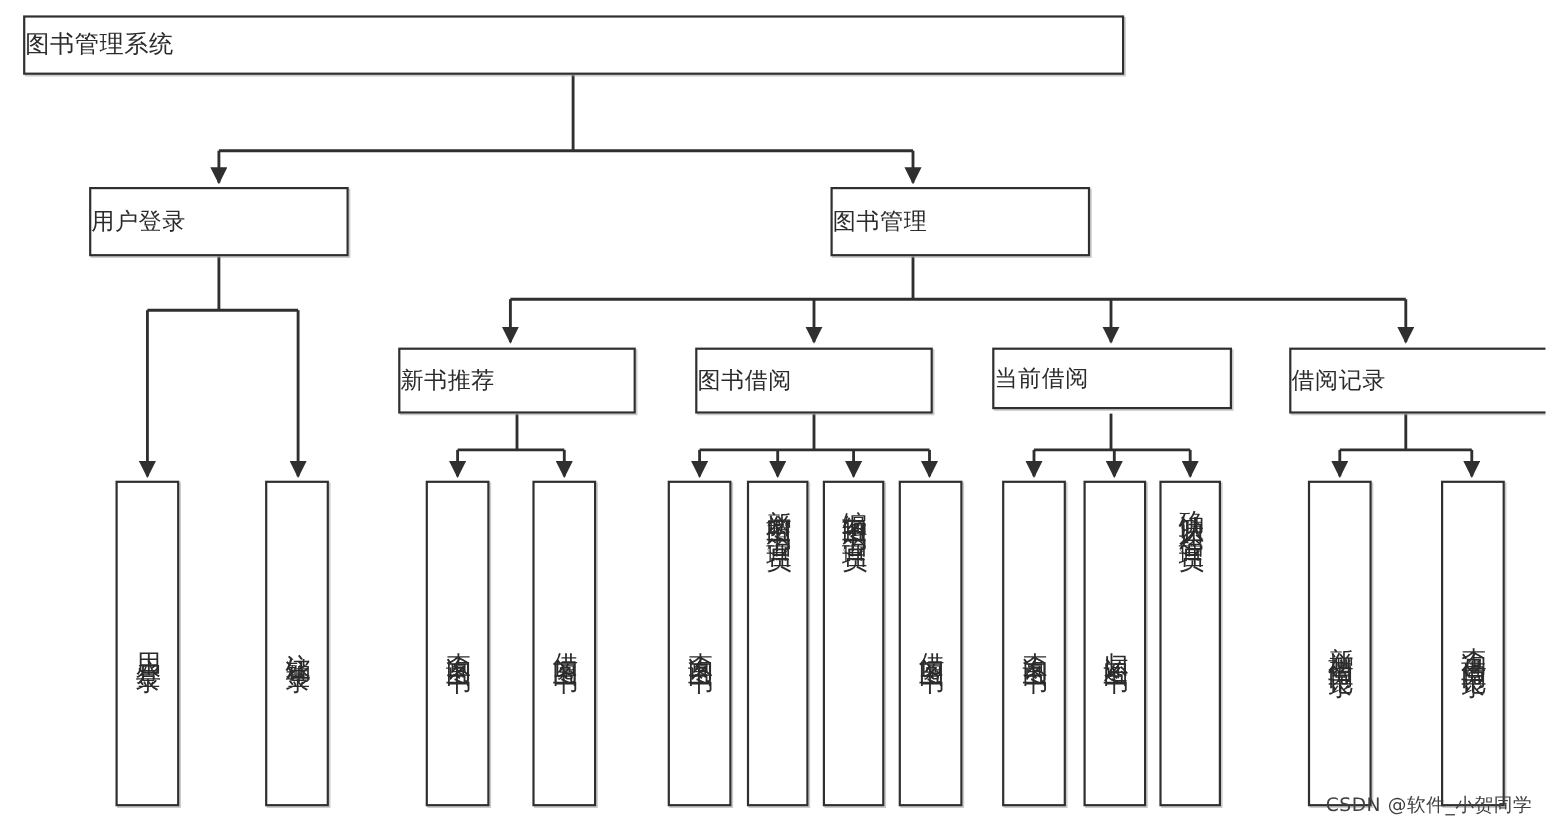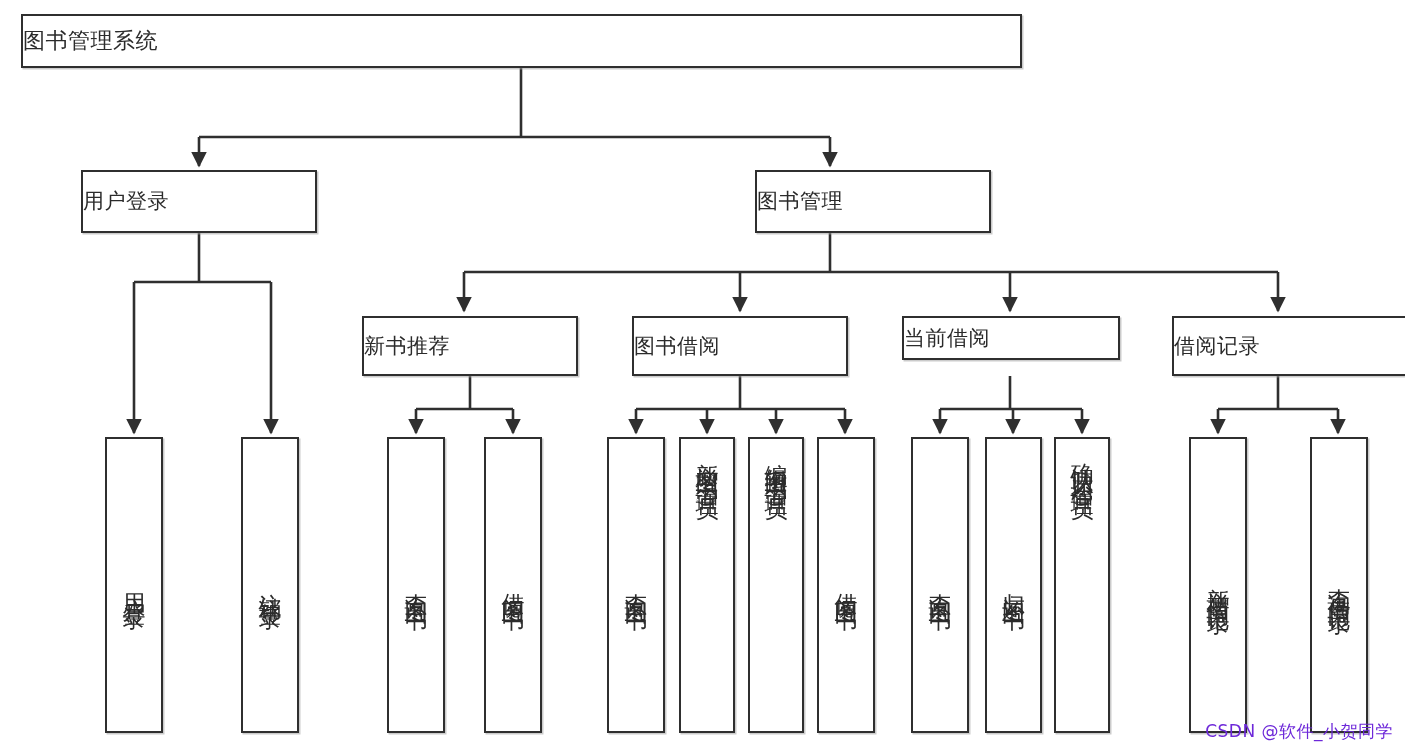--- a/index.html
+++ b/index.html
@@ -75,21 +75,21 @@
   }
   .node-box.leaf.topaligned .node-label {
     margin-top: 6px;
   }
 
   .watermark {
     position: absolute;
     right: 12px;
     bottom: 4px;
     font-size: 17px;
-    color: #6d28d9;
+    color: #404040;
     letter-spacing: 0.5px;
     white-space: nowrap;
     pointer-events: none;
     user-select: none;
   }
 </style>
 </head>
 <body>
 
 <div id="diagram-root">
@@ -154,21 +154,21 @@
   <div class="node-box level2" style="left:711px; top:170px; width:236px; height:63px;margin-left:44px;">
     <span class="node-label">图书管理</span>
   </div>
 
   <div class="node-box level3" style="left:362px; top:316px; width:216px; height:60px;">
     <span class="node-label">新书推荐</span>
   </div>
   <div class="node-box level3" style="left:632px; top:316px; width:216px; height:60px;">
     <span class="node-label">图书借阅</span>
   </div>
-  <div class="node-box level3" style="left:902px; top:316px; width:218px; height:44px;">
+  <div class="node-box level3" style="left:902px; top:316px; width:218px; height:56px;">
     <span class="node-label">当前借阅</span>
   </div>
   <div class="node-box level3" style="left:1172px; top:316px; width:244px; height:60px;">
     <span class="node-label">借阅记录</span>
   </div>
 
   <div class="node-box leaf centered" style="left:105px; top:437px; width:58px; height:296px;">
     <span class="node-label">用户登录</span>
   </div>
   <div class="node-box leaf centered" style="left:241px; top:437px; width:58px; height:296px;">

